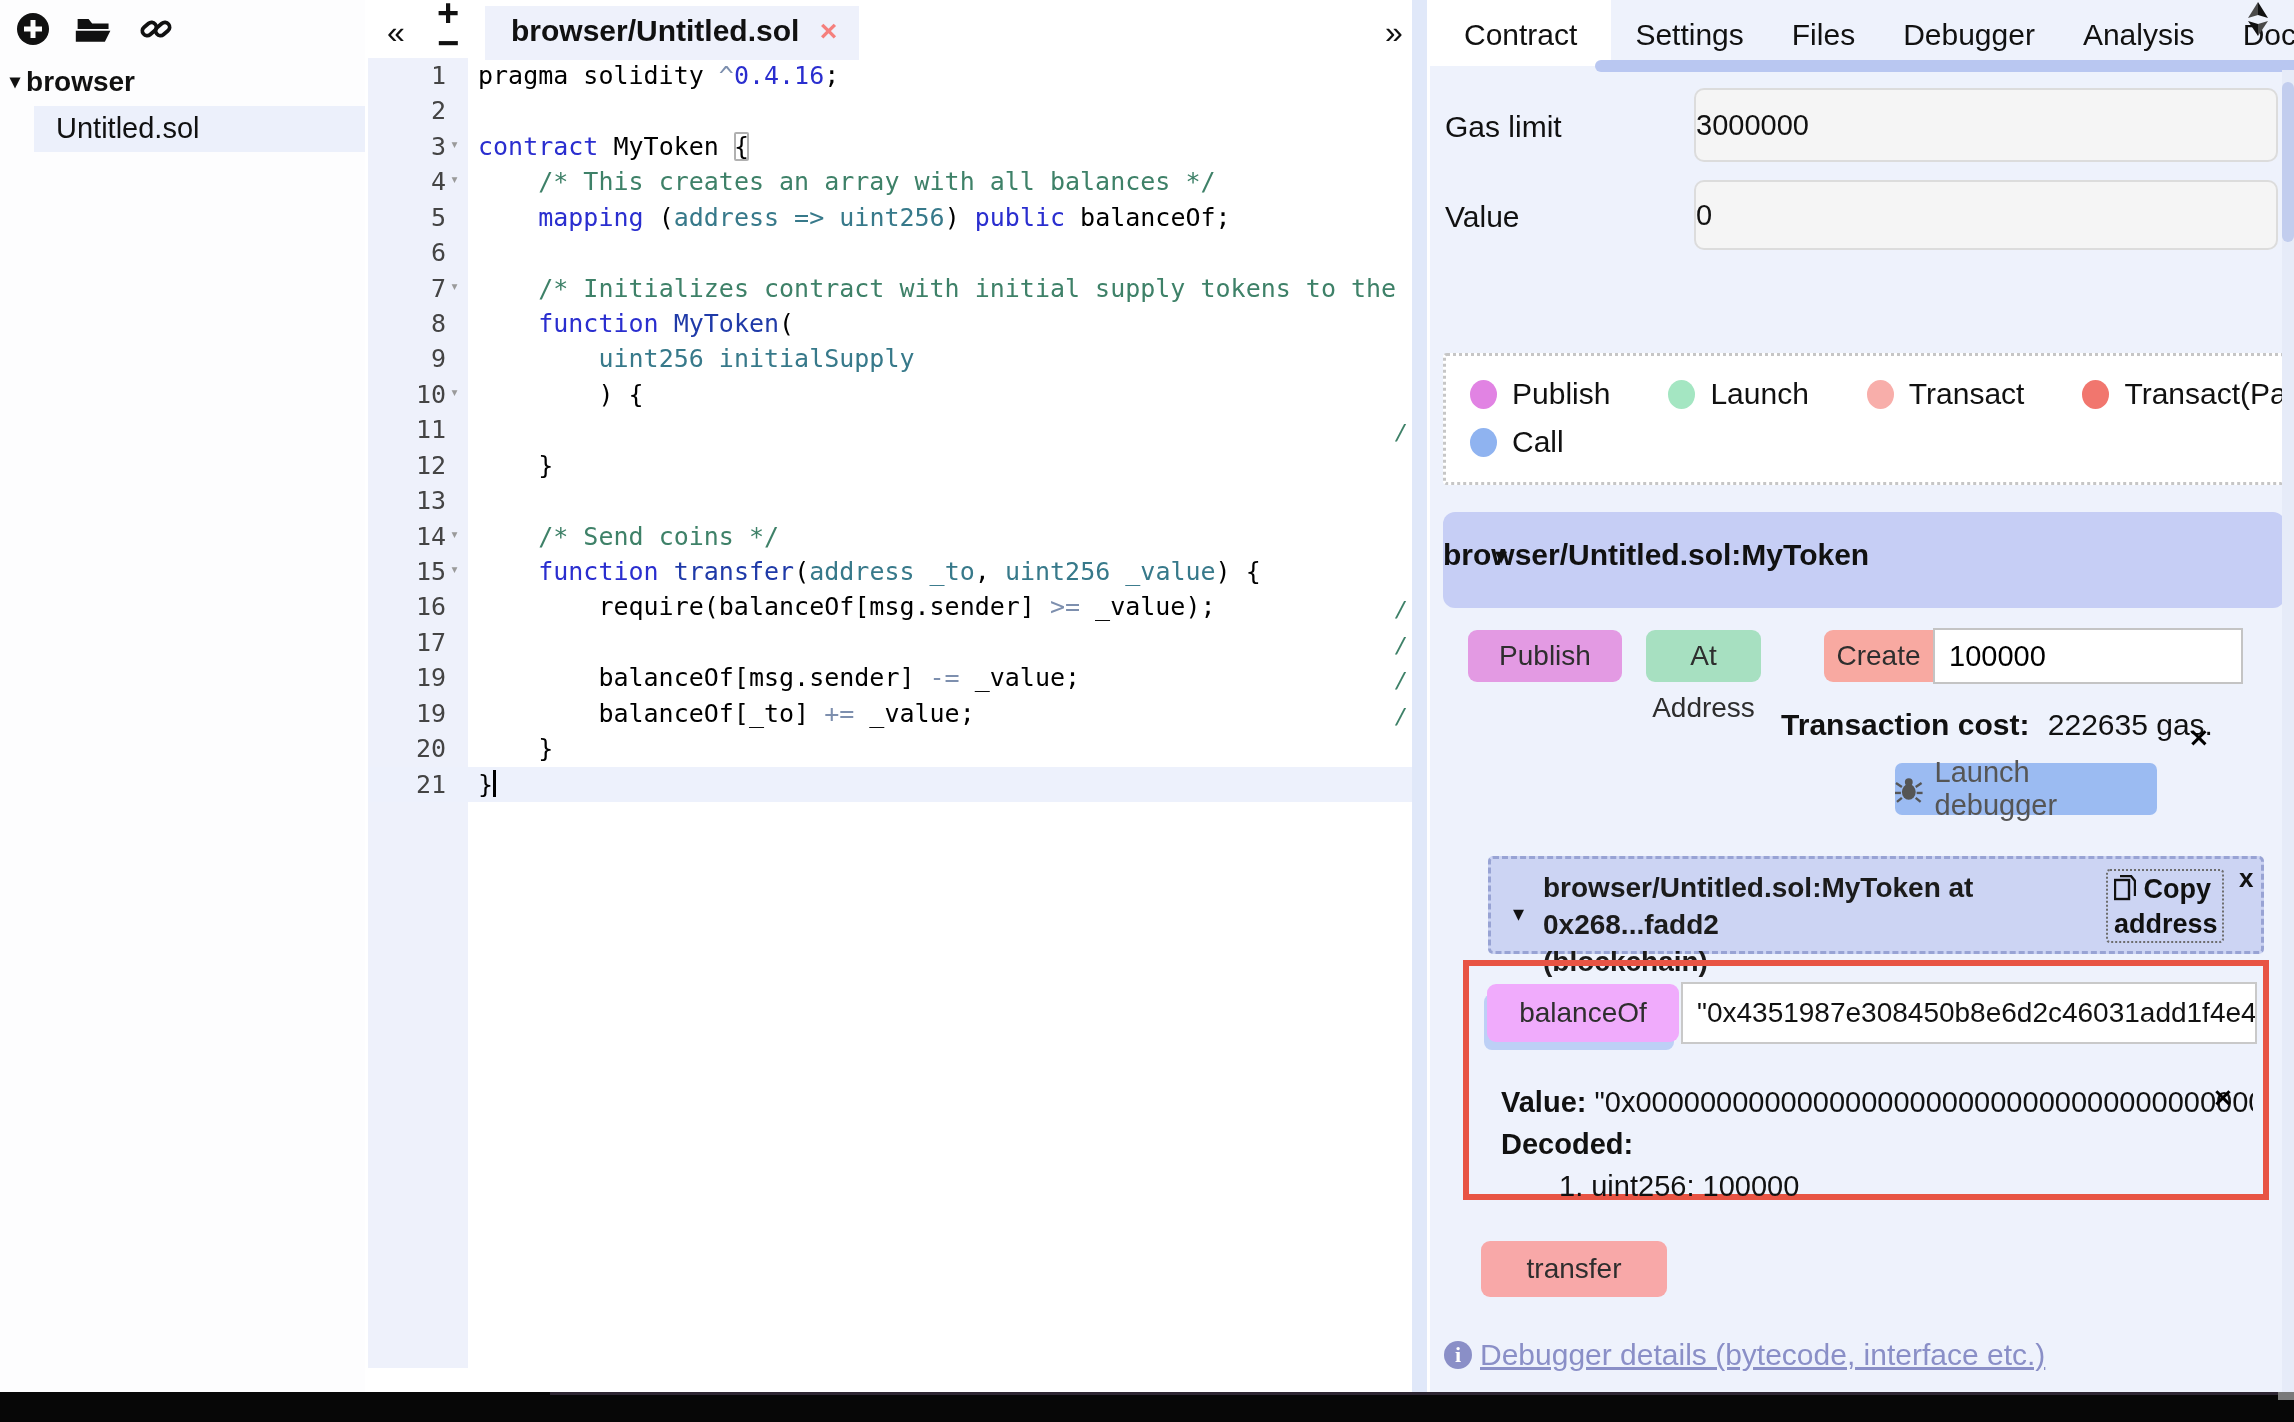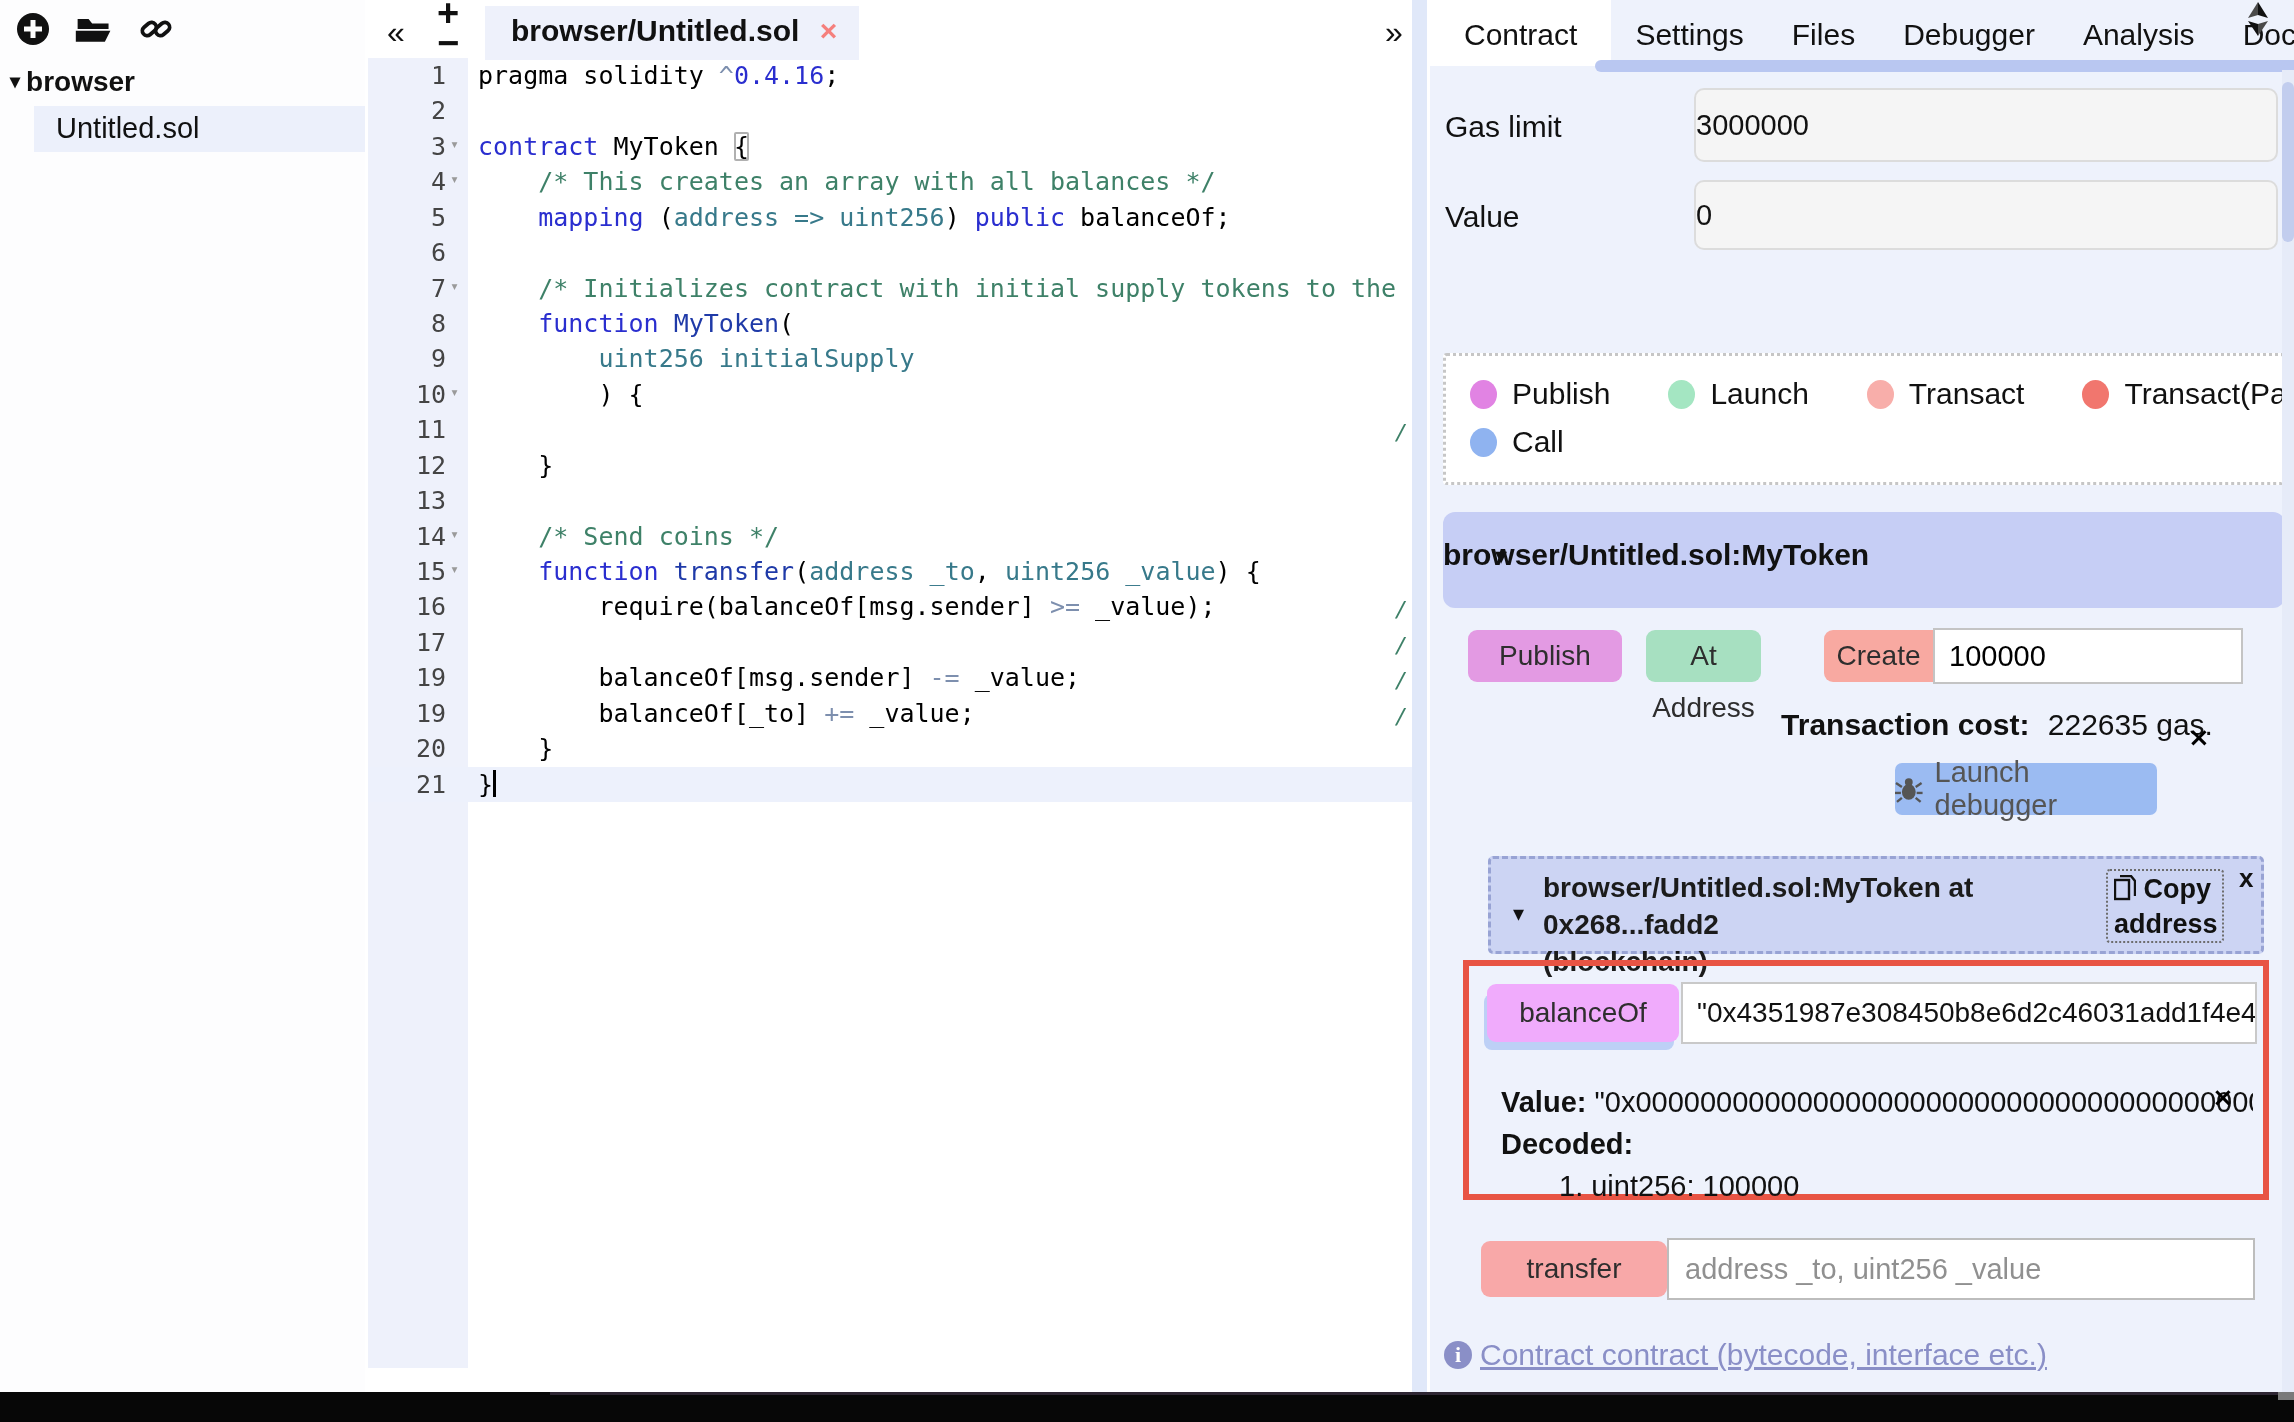--- a/index.html
+++ b/index.html
@@ -373,25 +373,24 @@
       <div class="resline" id="res-decoded">
         <b>Decoded:</b>
       </div>
       <div class="resline" id="res-item">
         <span>1. uint256: 100000</span>
       </div>
     </div>
     <div class="abs cursor-x" style="left:782px; top:1082px;">⨯</div>
 
     <div class="abs" id="btn-transfer">transfer</div>
-    <div class="abs" id="transfer-input">address _to, uint256 _value</div>
 
     <div class="abs" id="details-link">
       <span id="info-icon">i</span>
-      <a>Contract contract (bytecode, interface etc.)</a>
+      <a>Debugger details (bytecode, interface etc.)</a>
     </div>
 
     <div class="abs" id="panel-vscroll">
       <div id="panel-vthumb"></div>
     </div>
   </div>
 
   <div class="abs" id="bottom-bar">
     <div class="hairline"></div>
     <div class="corner"></div>

